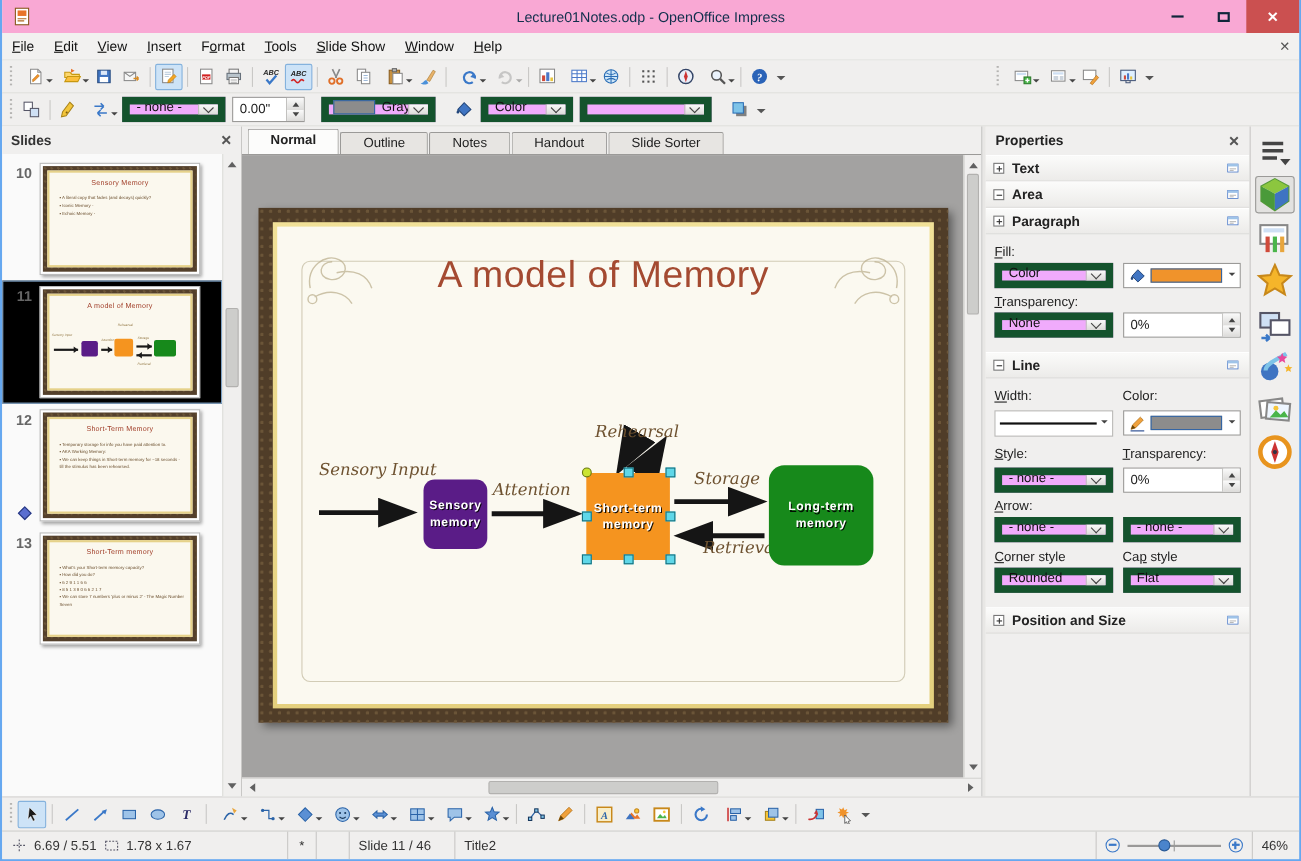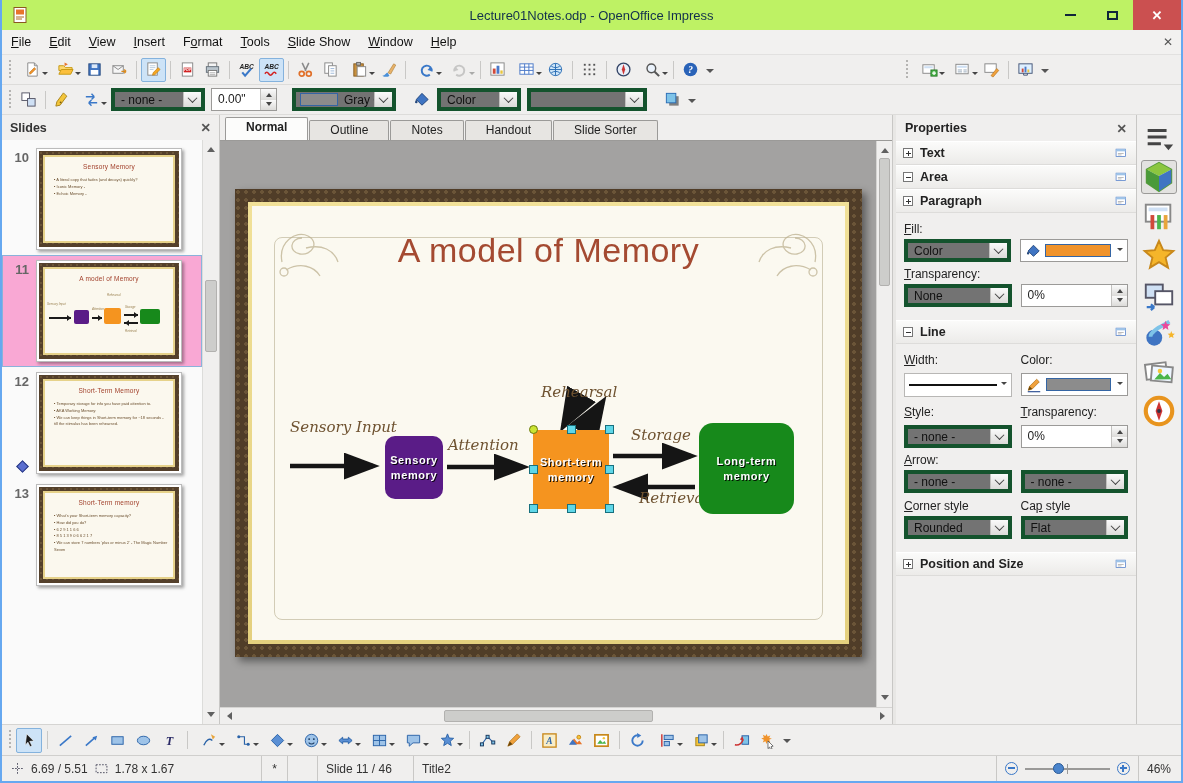--- a/index.html
+++ b/index.html
@@ -2,21 +2,21 @@
 <html><head>
 <meta charset="utf-8">
 <style>
   *{box-sizing:border-box;margin:0;padding:0}
   html,body{width:1183px;height:783px;overflow:hidden}
   body{font-family:"Liberation Sans",sans-serif;font-size:12px;color:#222;background:#f0efed}
   .app{width:1183px;height:783px;display:flex;flex-direction:column;border:2px solid #66a8f0;border-top:none}
   u{text-decoration:underline}
 
   
-  .titlebar{height:30px;background:#bef264;display:flex;align-items:center;position:relative;flex:0 0 auto}
+  .titlebar{height:30px;background:#f9a8d4;display:flex;align-items:center;position:relative;flex:0 0 auto}
   .app-icon{width:18px;height:18px;margin-left:9px}
   .title-text{position:absolute;left:0;right:0;text-align:center;color:#12304d;font-size:13px;pointer-events:none}
   .cap-btns{margin-left:auto;display:flex;align-items:center;height:100%}
   .cap-btn{width:42px;height:100%;display:flex;align-items:center;justify-content:center;cursor:default}
   .min-glyph{width:11px;height:2px;background:#10263a}
   .max-glyph{width:11px;height:9px;border:2px solid #10263a}
   .close-btn{width:48px;background:#cb5050;color:#fff;font-size:13px;font-weight:bold}
 
   
   .menubar{height:25px;background:#f2f1f0;display:flex;align-items:center;border-bottom:1px solid #e2e1e0;flex:0 0 auto}
@@ -34,21 +34,21 @@
   .tbtn.sep{width:9px}
   .tbtn.sep::before{content:"";width:1px;height:18px;background:#c9c8c6;display:block;margin:auto}
   .tbtn.more{width:14px}
   .tbtn.more::after{content:"";border:4px solid transparent;border-top-color:#555;margin-top:6px}
   .dd{display:none;position:absolute;right:0px;bottom:3px;border:3.5px solid transparent;border-top-color:#444}
   .dd.show{display:block}
   .tbtn.has-dd{width:33px}
   .pres-group{margin-left:184px;display:flex;align-items:center}
 
   
-  .combo{height:23px;background:#737373;border:4px solid #14532d;display:flex;align-items:center;margin:0 3px}
+  .combo{height:23px;background:#f0abfc;border:7px solid #14532d;display:flex;align-items:flex-end;margin:0 3px}
   .combo .cval{flex:1;padding:0 6px;font-size:12px;color:#111;white-space:nowrap;overflow:hidden}
   .combo .cbtn{width:18px;height:100%;border-left:1px solid #c2c1bf;background:linear-gradient(#fafafa,#dcdbd9);display:flex;align-items:center;justify-content:center}
   .chev{width:7px;height:7px;border-right:1.6px solid #444;border-bottom:1.6px solid #444;transform:rotate(45deg) translate(-1px,-1px)}
   .spin{height:23px;background:#fff;border:1px solid #9b9a98;display:flex;margin:0 3px}
   .spin .sval{flex:1;padding:3px 6px;font-size:12px}
   .spin .sbtns{width:16px;border-left:1px solid #c2c1bf;display:flex;flex-direction:column}
   .spin .sb{flex:1;background:linear-gradient(#fafafa,#dcdbd9);display:flex;align-items:center;justify-content:center}
   .tri-up{border:3.5px solid transparent;border-bottom:4.5px solid #444;margin-bottom:2px}
   .tri-dn{border:3.5px solid transparent;border-top:4.5px solid #444;margin-top:2px}
   .swatch{height:13px;border:1px solid #3465a4}
@@ -59,21 +59,21 @@
   
   .main{flex:1;display:flex;min-height:0}
 
   
   .slides-panel{width:218px;flex:0 0 auto;display:flex;flex-direction:column;background:#fafafa;border-right:1px solid #c8c7c5}
   .sp-head{height:25px;display:flex;align-items:center;padding:0 8px;background:#f0efee;font-weight:bold;font-size:12.5px;color:#333}
   .sp-close{margin-left:auto;color:#555}
   .sp-body{flex:1;display:flex;min-height:0}
   .sp-list{flex:1;padding-top:3px;overflow:hidden;position:relative}
   .srow{display:flex;align-items:flex-start;padding:5px 2px 5px 0;position:relative}
-  .srow.selected{background:#f9a8d4;outline:1px solid #8ab2da;outline-offset:-1px}
+  .srow.selected{background:#000000;outline:1px solid #8ab2da;outline-offset:-1px}
   .snum{width:34px;text-align:right;padding:2px 7px 0 0;font-weight:bold;color:#666;font-size:13px;flex:0 0 auto}
   .thumb{width:146px;height:102px;background:#fff;padding:2px;box-shadow:2px 2px 3px rgba(0,0,0,.35);border:1px solid #bbb}
   .tframe{display:block;width:100%;height:100%;background:#54402b;padding:4px;background-image:radial-gradient(circle at 2px 2px,#6b5538 1.1px,transparent 1.2px);background-size:6px 6px}
   .tpaper{display:block;width:100%;height:100%;background:#fbf8ee;border:2px solid #e6d28a;position:relative;overflow:hidden}
   .ttitle{display:block;text-align:center;margin-top:6px;font-size:6.5px;color:#a2412c;letter-spacing:.2px}
   .tbullets{display:block;padding:7px 5px 0 9px;font-size:4px;line-height:1.7;color:#6b4f2e;white-space:pre-wrap}
   .mini{display:none;position:relative;height:52px;margin-top:9px}
   .thumb.has-diagram .mini{display:block}
   .mini .mlbl{position:absolute;font-size:3px;color:#9a8050;font-style:italic;white-space:nowrap}
   .mb{position:absolute;border-radius:2px}

